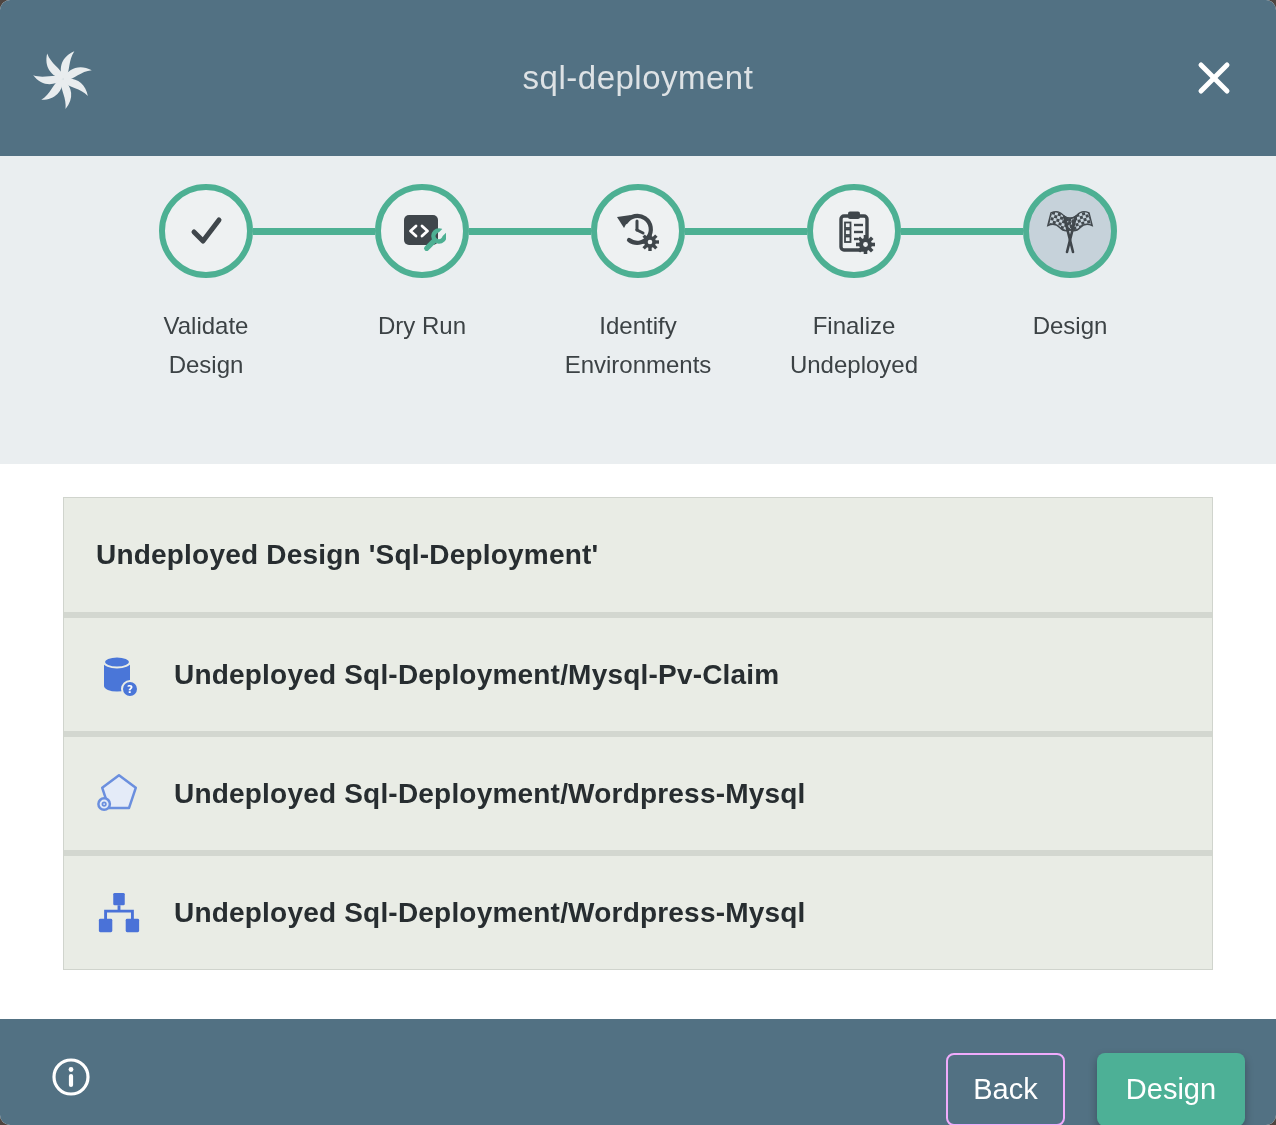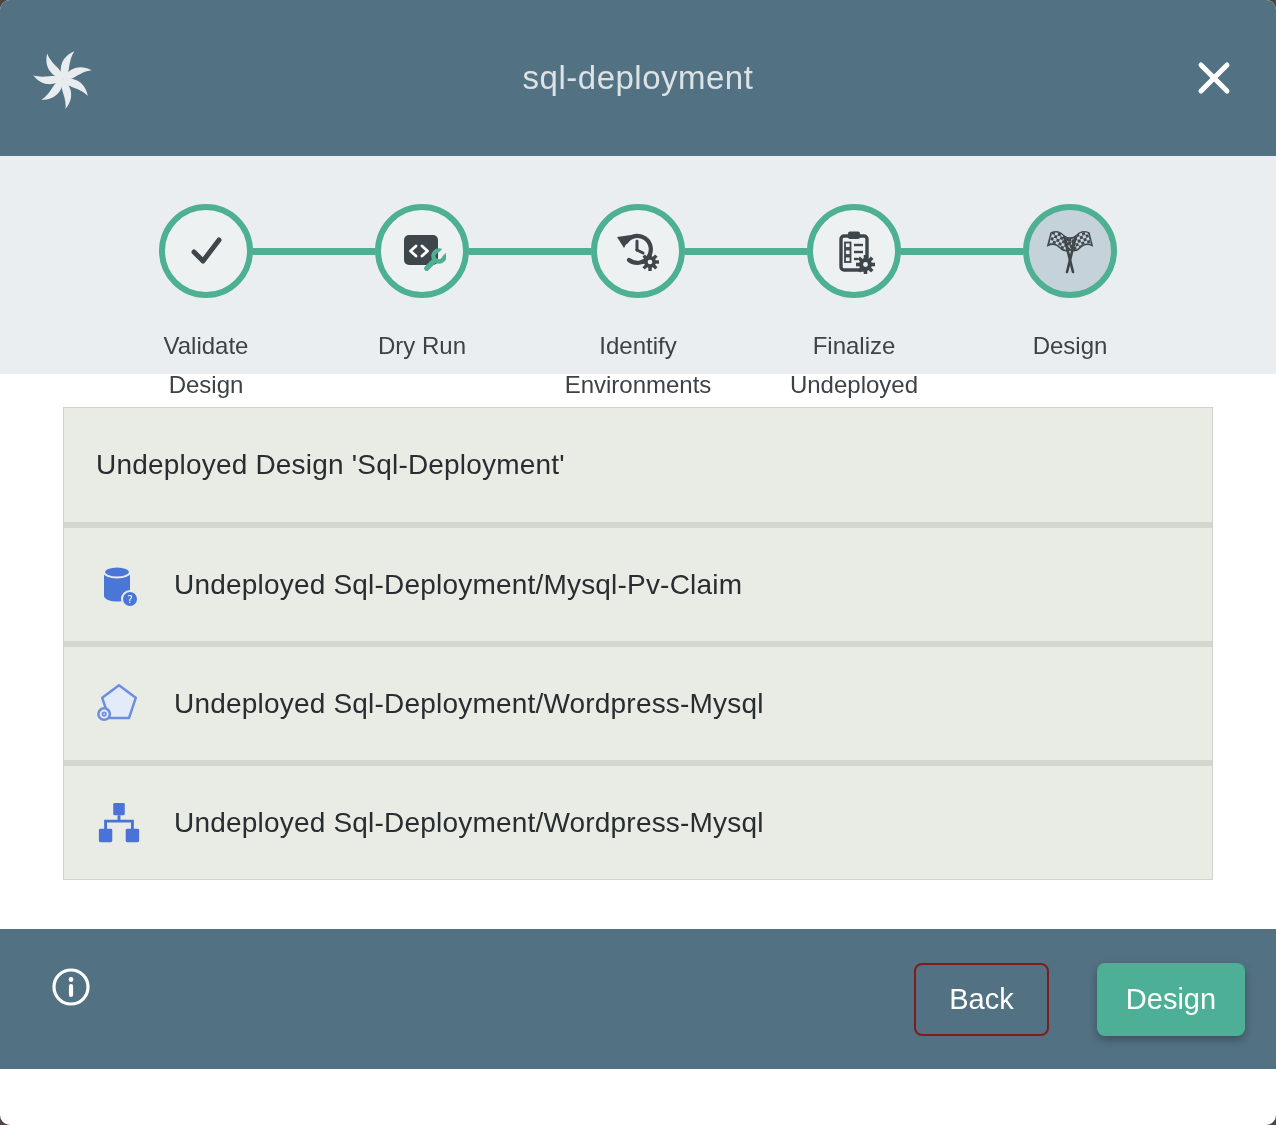--- a/index.html
+++ b/index.html
@@ -6,43 +6,43 @@
   html,body { width:1276px; height:1125px; background:#4e4540; font-family:"Liberation Sans", sans-serif; }
   .modal { position:relative; width:1276px; height:1125px; border-radius:10px; overflow:hidden; background:#fff; }
 
   
   .header { position:relative; height:156px; background:#527183; display:flex; align-items:center; }
   .logo { position:absolute; left:30px; top:46px; width:66px; height:66px; }
   .title { width:100%; text-align:center; color:#dde2e5; font-size:33px; letter-spacing:.5px; }
   .close-btn { position:absolute; right:42px; top:58px; width:40px; height:40px; cursor:pointer; background:none; border:none; display:flex; align-items:center; justify-content:center; }
 
   
-  .stepper { height:218px; background:#eaeef0; padding-top:48px; }
+  .stepper { height:308px; background:#eaeef0; padding-top:28px; }
   .stepper-row { display:flex; align-items:center; justify-content:center; }
   .step-circle { width:94px; height:94px; border-radius:50%; border:6px solid #4db093; background:#eef1f2; display:flex; align-items:center; justify-content:center; flex:none; }
   .step-circle.current { background:#c6d2da; }
   .connector { width:122px; height:7px; background:#4db093; flex:none; }
   .labels-row { display:flex; justify-content:center; margin-top:28px; }
   .step-label { width:216px; text-align:center; font-size:24px; color:#3c4245; line-height:39px; }
   .step-label span { display:inline-block; max-width:162px; }
 
   
-  .content { background:#fff; height:555px; padding:33px 86px 0 63px; }
+  .content { background:#fff; height:555px; padding:33px 86px 0 63px;font-weight:bold; }
   .panel { width:1150px; border:1px solid #d0d4cd; background:#e9ece5; }
   .row { display:flex; align-items:center; height:119px; padding:0 32px; background:#e9ece5; }
   .row.title-row { height:114px; }
   .row + .row { border-top:6px solid #d3d7d0; }
   .row-icon { width:46px; height:48px; margin-right:32px; flex:none; }
   .row-text { font-size:28px; color:#272d30; letter-spacing:.2px; }
 
   
   .footer { position:relative; height:140px; background:#527183; display:flex; align-items:center; justify-content:flex-end; padding-right:31px; }
   .footer .info-wrap { position:absolute; left:50px; top:37px; width:42px; height:42px; cursor:pointer; }
   .btn { font-family:"Liberation Sans", sans-serif; font-size:29px; color:#fff; border-radius:8px; cursor:pointer; height:73px; display:flex; align-items:center; justify-content:center; }
-  .btn-back { width:135px; background:transparent; border:2px solid #7f1d1d; margin-right:48px; }
+  .btn-back { width:119px; background:transparent; border:2px solid #f0abfc; margin-right:32px; }
   .btn-finish { width:148px; background:#4db096; border:none; box-shadow:0 4px 8px rgba(0,0,0,.28); }
 </style>
 </head>
 <body>
 
 <svg width="0" height="0" style="position:absolute">
   <defs>
     <pattern id="chk" width="6" height="6" patternUnits="userSpaceOnUse">
       <rect x="0" y="0" width="3" height="3" fill="#434a4f"></rect>
       <rect x="3" y="3" width="3" height="3" fill="#434a4f"></rect>

